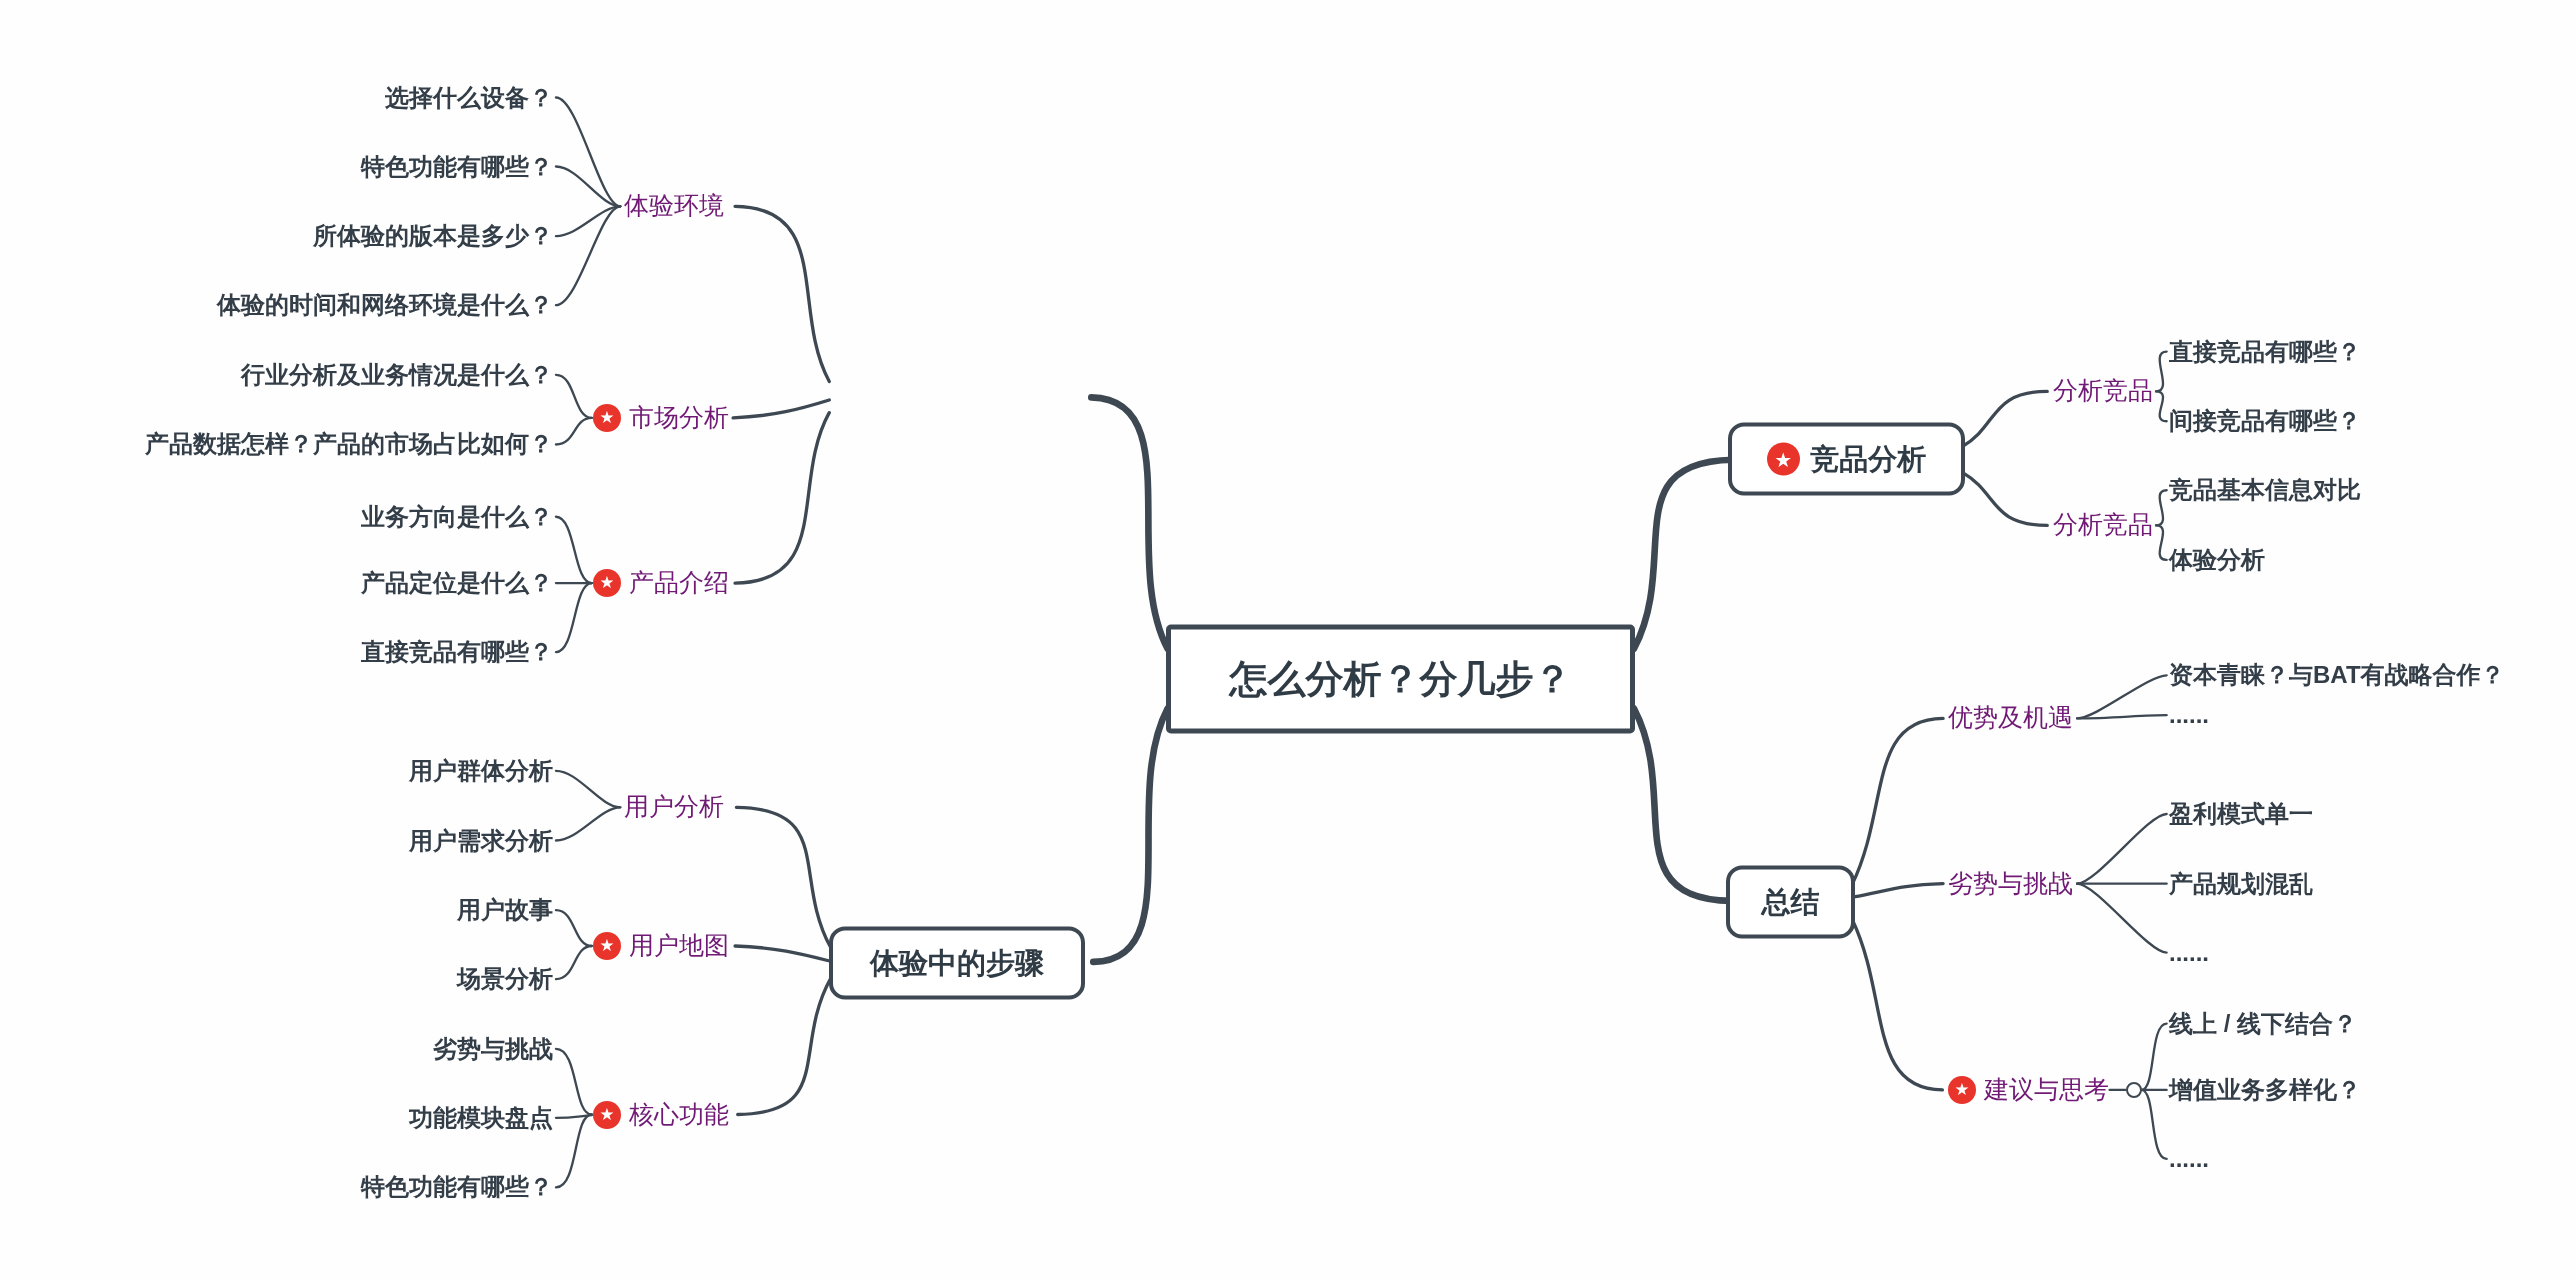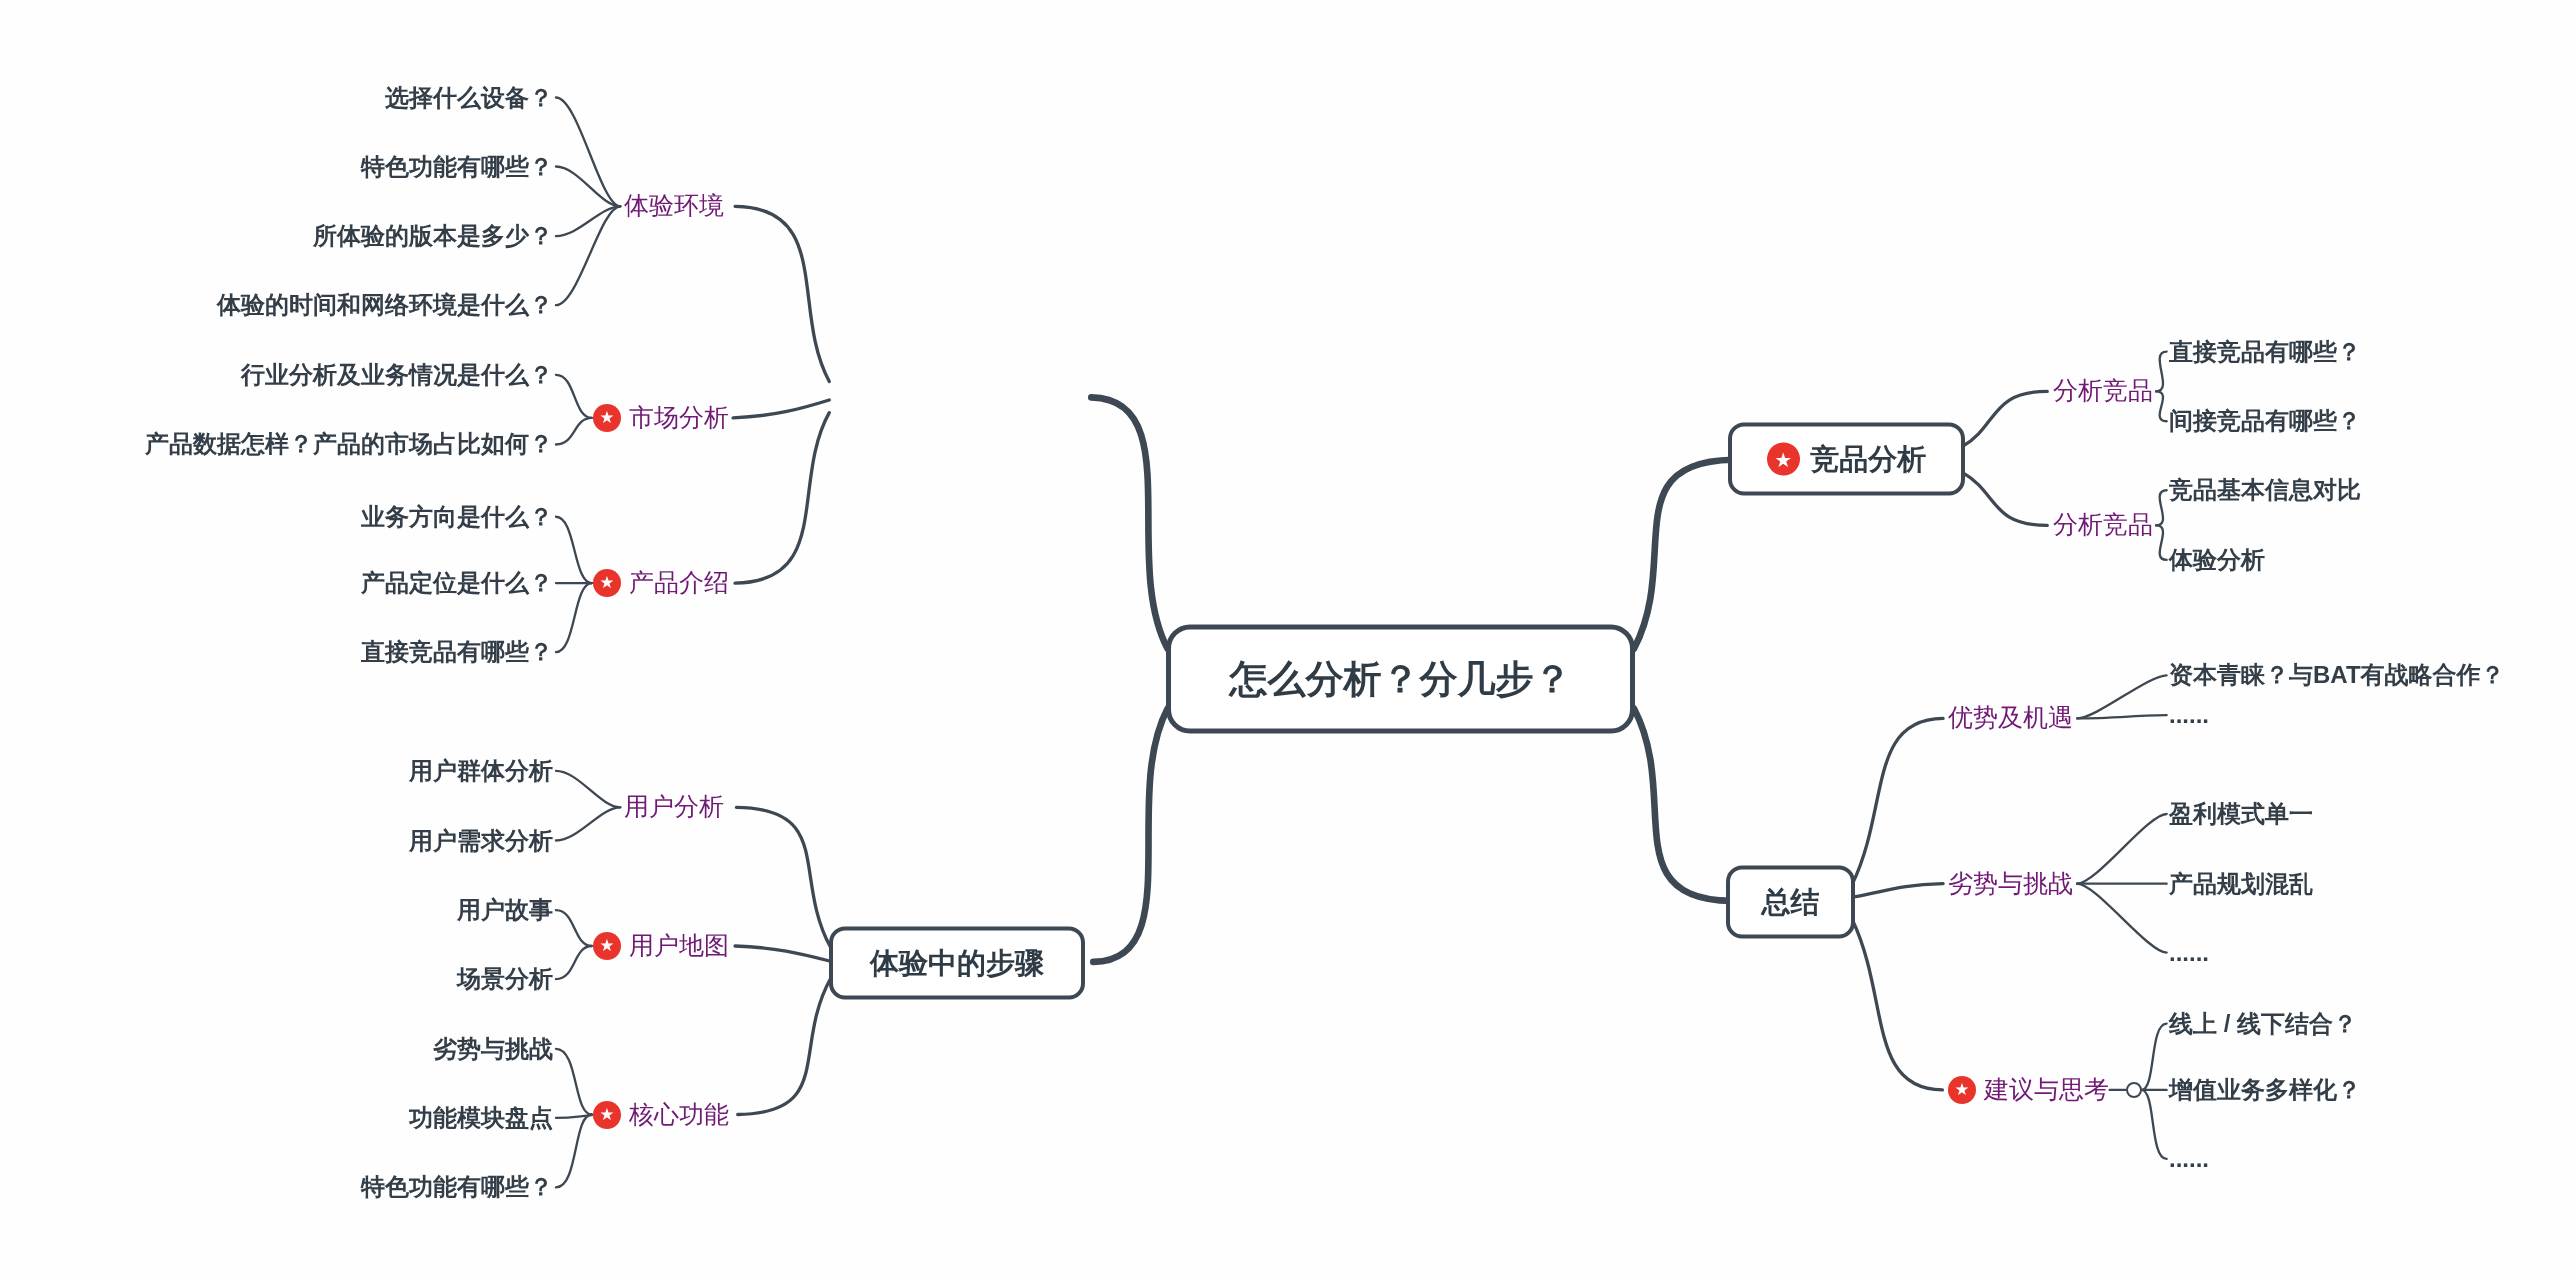--- a/index.html
+++ b/index.html
@@ -14,21 +14,21 @@
   .vc{position:absolute;transform:translateY(-50%);white-space:nowrap;line-height:1.25;}
   .l2{font-size:25px;color:#701a75;font-weight:500;}
   .l3{font-size:24px;color:#333e48;font-weight:700;}
   .node{
     position:absolute;transform:translateY(-50%);
     box-sizing:border-box;background:#ffffff;
     border:4px solid #3d4852;border-radius:16px;
     display:flex;align-items:center;justify-content:center;
     height:73px;font-size:29px;font-weight:600;color:#2f3b45;white-space:nowrap;
   }
-  .central{height:109px;border-width:5.3px;border-radius:24px;font-size:38px;font-weight:700;}
+  .central{height:109px;border-width:5.3px;border-radius:5px;font-size:38px;font-weight:700;}
   .star{
     box-sizing:border-box;width:28px;height:28px;border-radius:50%;
     background:#e8342b;color:#ffffff;
     display:flex;align-items:center;justify-content:center;
     font-size:16.6px;line-height:1;
   }
   .star-abs{position:absolute;transform:translateY(-50%);}
   .inline-star{width:33px;height:33px;font-size:20px;margin-right:10.6px;flex:0 0 auto;}
   .handle{
     position:absolute;transform:translateY(-50%);

